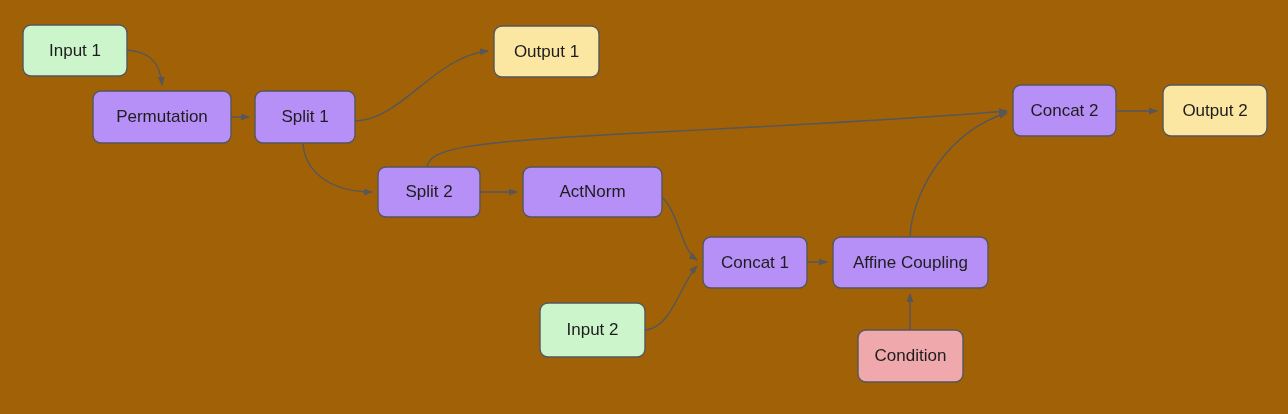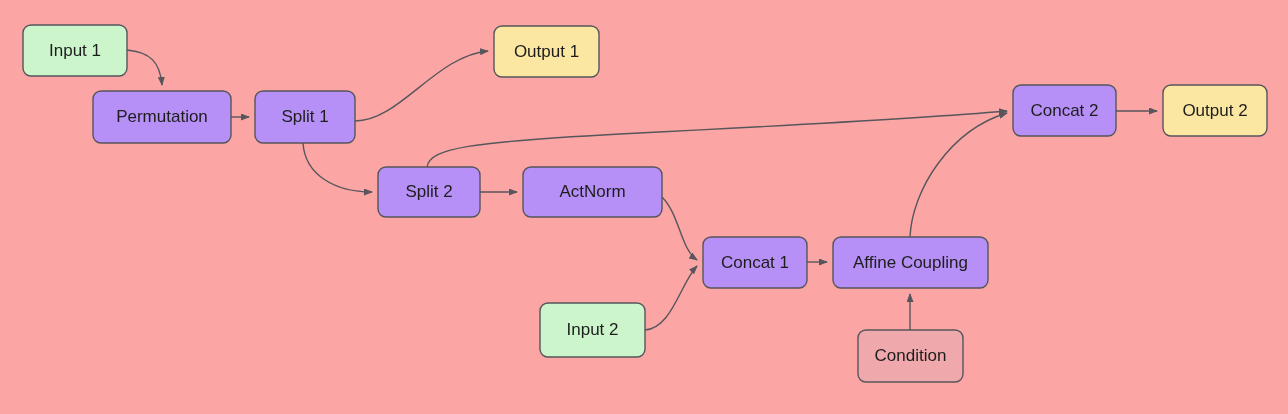--- a/index.html
+++ b/index.html
@@ -36,21 +36,21 @@
   }
   .edge-path {
     fill: none;
     stroke: #56565b;
     stroke-width: 1.4px;
   }
 </style>
 </head>
 <body>
 
-<div id="canvas" style="background: #fca5a5;">
+<div id="canvas" style="background: #a16207;">
   <svg id="flow" viewBox="0 0 1288 414" xmlns="http://www.w3.org/2000/svg">
     <defs>
       <marker id="arrowhead" markerWidth="9" markerHeight="7" refX="8" refY="3.5" orient="auto" markerUnits="userSpaceOnUse">
         <polygon points="0 0, 9 3.5, 0 7" fill="#56565b"></polygon>
       </marker>
     </defs>
     <g id="edge-layer">
         <path class="edge-path" d="M 127,50 C 150,52 160,62 162,85" stroke="#56565b" marker-end="url(#arrowhead)"></path>
         <path class="edge-path" d="M 231,117 L 249,117" stroke="#56565b" marker-end="url(#arrowhead)"></path>
         <path class="edge-path" d="M 355,121 C 400,121 435,56 488,51" stroke="#56565b" marker-end="url(#arrowhead)"></path>

